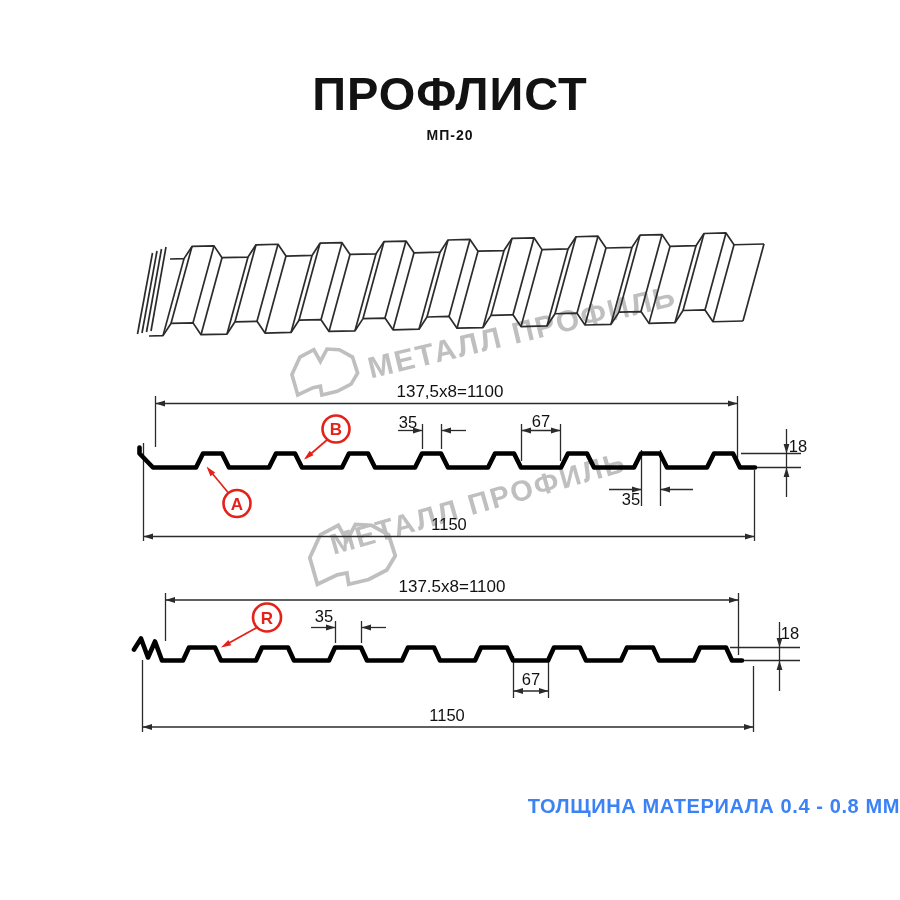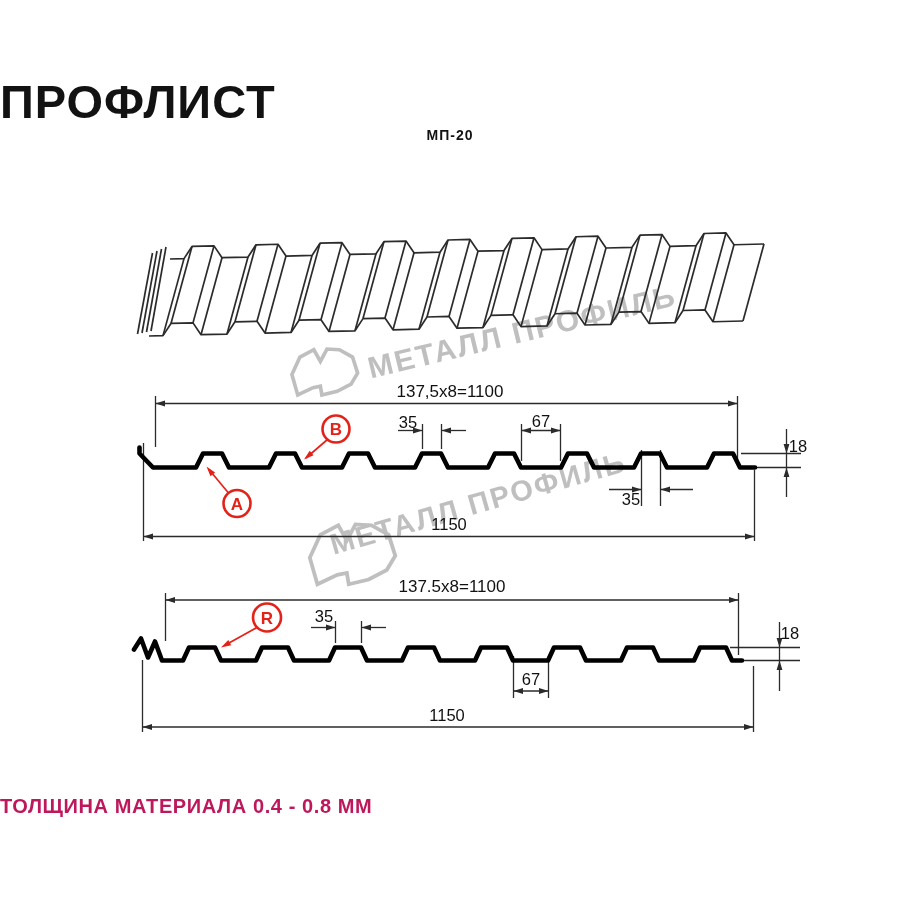--- a/index.html
+++ b/index.html
@@ -1,24 +1,24 @@
 <!DOCTYPE html>
 <html style="--red: #e32219; --wm: #bfbfbf;"><head>
 <meta charset="utf-8">
 <style>
   :root{ --red:#e32219; --wm:#bfbfbf; --ink:#111; }
   html,body{margin:0;padding:0;background:#ffffff;}
   .canvas{position:relative;width:900px;height:900px;background:#fff;overflow:hidden;
           font-family:"Liberation Sans",sans-serif;color:#1a1a1a;}
-  .title{position:absolute;top:66px;left:0;width:900px;text-align:left;
-         font-size:47px;font-weight:800;letter-spacing:1px;color:#121212;margin-top:8px;}
+  .title{position:absolute;top:66px;left:0;width:900px;text-align:center;
+         font-size:47px;font-weight:800;letter-spacing:1px;color:#121212;}
   .subtitle{position:absolute;top:127px;left:0;width:900px;text-align:center;
          font-size:14px;font-weight:600;letter-spacing:1px;color:#121212;}
-  .footer{position:absolute;top:795px;left:0;width:900px;text-align:left;
-         font-size:20px;font-weight:600;letter-spacing:0.6px;color:#be185d;}
+  .footer{position:absolute;top:795px;left:0;width:900px;text-align:right;
+         font-size:20px;font-weight:600;letter-spacing:0.6px;color:#3b82f6;}
   svg{position:absolute;top:0;left:0;}
   .dim{font-family:"Liberation Sans",sans-serif;font-size:16.5px;fill:var(--ink);}
   .dim-lg{font-family:"Liberation Sans",sans-serif;font-size:17px;fill:var(--ink);}
   .red-letter{font-family:"Liberation Sans",sans-serif;font-size:17px;font-weight:600;fill:var(--red);}
   .wm-text{font-family:"Liberation Sans",sans-serif;font-weight:700;fill:var(--wm);letter-spacing:2px;}
   .wm1{font-size:30px;}
   .wm2{font-size:29px;}
   .logo{fill:none;stroke:var(--wm);}
 </style>
 </head>

